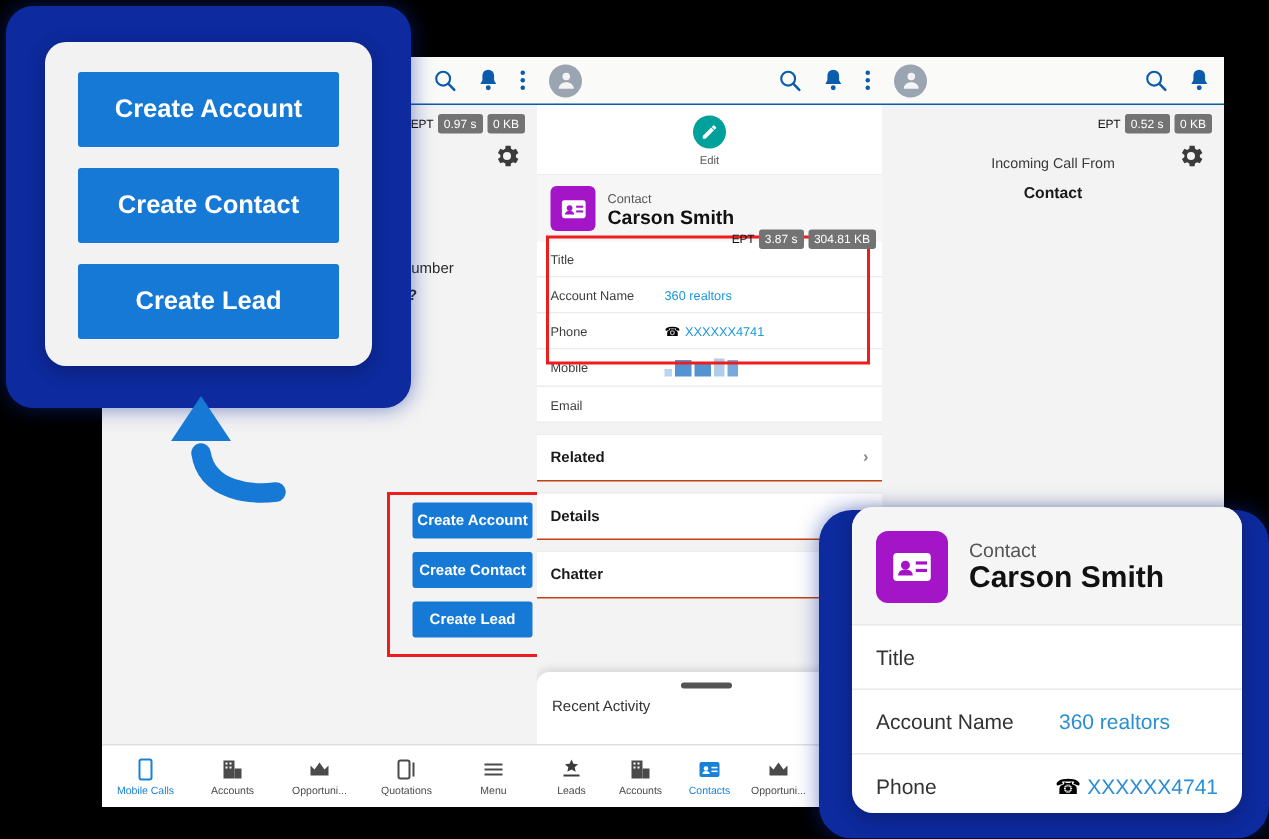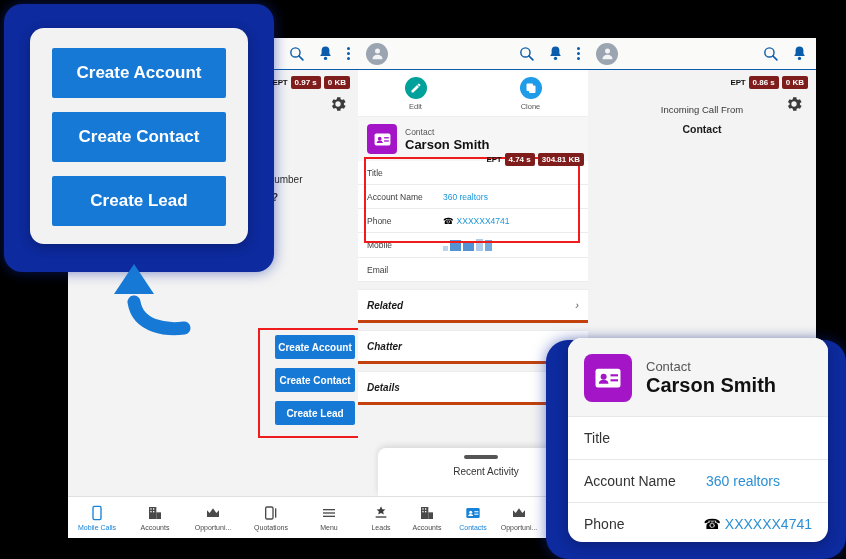--- a/index.html
+++ b/index.html
@@ -34,25 +34,25 @@
   .ticon { width:17px; height:17px; margin-left:12px; }
   .ticon svg { width:17px; height:17px; display:block; }
   .kebab { display:flex; flex-direction:column; gap:2px; margin-left:13px; }
   .kebab i { width:3px; height:3px; background:#0b5cab; border-radius:50%; display:block; }
 
   .screen-body { position:relative; background:#f3f3f3; height:calc(100% - 32px); }
 
   
   .ept-row {
     position:absolute; display:flex; align-items:center; gap:3px; z-index:6;
-    font-size:8px; font-weight:bold; font-family:"Liberation Sans", sans-serif;
+    font-size:8px; font-weight:normal; font-family:"Liberation Sans", sans-serif;
   }
   .ept-label { color:#111; letter-spacing:-.2px; }
   .ept-pill {
-    background:#7f1d1d; color:#fff; padding:1px 4px; border-radius:2px;
+    background:#737373; color:#fff; padding:1px 4px; border-radius:2px;
     font-size:8px; line-height:11px; white-space:nowrap;
   }
 
   .gear { position:absolute; width:20px; height:20px; }
   .gear svg { width:20px; height:20px; fill:#3b3b3b; }
 
   
   .call-block { position:absolute; left:0; right:0; top:56px; text-align:center; color:#2b2b2b; }
   .call-block .l1 { font-size:11px; margin-bottom:8px; }
   .call-block .l2 { font-size:16px; margin-bottom:10px; color:#1a1a1a; }
@@ -95,28 +95,28 @@
 
   .field-row {
     display:flex; align-items:center; background:#fff; border-bottom:1px solid #ececec;
     padding:6px 9px; font-size:8.5px; min-height:24px;
   }
   .field-row .fk { width:76px; color:#3c3c3c; }
   .field-row .fv { color:#1b96d8; }
   .sect-row {
     display:flex; align-items:center; justify-content:space-between;
     background:#fff; padding:9px 9px; margin-top:7px; font-size:10px; font-weight:bold; color:#1a1a1a;
-    border-top:1px solid #ececec; border-bottom:3px solid #c2410c;font-style:italic;
+    border-top:1px solid #ececec; border-bottom:1px solid #c2410c;
   }
   .chev { color:#888; font-size:11px; }
 
   .recent-sheet {
-    position:absolute; left:20px; right:4px; bottom:42px; background:#fff;
+    position:absolute; left:0; right:4px; bottom:42px; background:#fff;
     border-top-left-radius:8px; border-top-right-radius:8px; height:48px;
-    box-shadow:0 -2px 6px rgba(0,0,0,.12); padding-top:4px;text-align:center;
+    box-shadow:0 -2px 6px rgba(0,0,0,.12); padding-top:4px;
   }
   .grabber { width:34px; height:4px; border-radius:2px; background:#555; margin:3px auto 7px; }
   .recent-title { font-size:10px; color:#333; padding-left:10px; }
 
   .redact { display:flex; align-items:flex-end; gap:2px; }
   .redact i { display:block; background:#1b6fc4; opacity:.75; }
 
   
   .inc-wrap { padding:34px 12px 0; text-align:center; }
   .inc-1 { font-size:9.5px; color:#3a3a3a; margin-bottom:8px; }
@@ -293,34 +293,25 @@
     <div class="screen-body">
       <div class="action-row">
         <div class="action">
           <span class="act-circle" style="background:#00a19a">
               <svg viewBox="0 0 24 24">
                 <path d="M3 17.2V21h3.8L18 9.8 14.2 6 3 17.2zM20.7 7.1a1 1 0 0 0 0-1.4l-2.4-2.4a1 1 0 0 0-1.4 0l-1.9 1.9L18.8 9z"></path>
               </svg>
             </span>
           <span class="act-label">Edit</span>
         </div>
-        <div class="action">
-          <span class="act-circle" style="background:#1e9be9">
-              <svg viewBox="0 0 24 24">
-                <rect x="3" y="3" width="13" height="15" rx="2"></rect>
-                <rect x="8" y="7" width="13" height="15" rx="2"></rect>
-              </svg>
-            </span>
-          <span class="act-label">Clone</span>
-        </div>
       </div>
 
       <div class="ept-row" style="right:4px; top:83px;">
         <span class="ept-label">EPT</span>
-        <span class="ept-pill">4.74 s</span>
+        <span class="ept-pill">3.87 s</span>
         <span class="ept-pill">304.81 KB</span>
       </div>
 
       <div class="card-hdr">
         <span class="purple-ico">
           <svg viewBox="0 0 24 24">
               <rect x="2" y="4.5" width="20" height="15" rx="2" fill="#fff"></rect>
               <circle cx="8.5" cy="11" r="2.4" fill="#a515c8"></circle>
               <path d="M4.6 16.5c0-2.1 1.7-3.2 3.9-3.2s3.9 1.1 3.9 3.2z" fill="#a515c8"></path>
               <rect x="14" y="9" width="6" height="1.7" fill="#a515c8"></rect>
@@ -361,25 +352,25 @@
         <span class="fv"></span>
       </div>
 
       <div class="red-box" style="left:6px; top:87px; width:216px; height:86px; background:transparent;"></div>
 
       <div class="sect-row">
         <span>Related</span>
         <span class="chev">›</span>
       </div>
       <div class="sect-row">
+        <span>Details</span>
+        <span class="chev">›</span>
+      </div>
+      <div class="sect-row">
         <span>Chatter</span>
-        <span class="chev">›</span>
-      </div>
-      <div class="sect-row">
-        <span>Details</span>
         <span class="chev">›</span>
       </div>
 
       <div class="recent-sheet">
         <div class="grabber"></div>
         <div class="recent-title">Recent Activity</div>
       </div>
 
       <div class="navbar">
         <div class="nav-item">
@@ -448,21 +439,21 @@
             <path d="M12 2a5.5 5.5 0 0 0-5.5 5.5V12L4.5 15.5h15L17.5 12V7.5A5.5 5.5 0 0 0 12 2z" fill="#0b5cab"></path>
             <circle cx="12" cy="19" r="2.3" fill="#0b5cab"></circle>
           </svg>
       </span>
       <div class="topbar-underline"></div>
     </div>
 
     <div class="screen-body">
       <div class="ept-row" style="right:8px; top:6px;">
         <span class="ept-label">EPT</span>
-        <span class="ept-pill">0.86 s</span>
+        <span class="ept-pill">0.52 s</span>
         <span class="ept-pill">0 KB</span>
       </div>
       <div class="gear" style="right:12px; top:24px;">
         <svg viewBox="0 0 24 24">
             <path d="M19.1 12.9a7.4 7.4 0 0 0 0-1.8l2-1.5-2-3.4-2.3.9a7.3 7.3 0 0 0-1.6-.9l-.3-2.4h-4l-.3 2.4c-.6.2-1.1.5-1.6.9l-2.3-.9-2 3.4 2 1.5a7.4 7.4 0 0 0 0 1.8l-2 1.5 2 3.4 2.3-.9c.5.4 1 .7 1.6.9l.3 2.4h4l.3-2.4c.6-.2 1.1-.5 1.6-.9l2.3.9 2-3.4zM12 15.2a3.2 3.2 0 1 1 0-6.4 3.2 3.2 0 0 1 0 6.4z"></path>
           </svg>
       </div>
 
       <div class="inc-wrap">
         <div class="inc-1">Incoming Call From</div>

